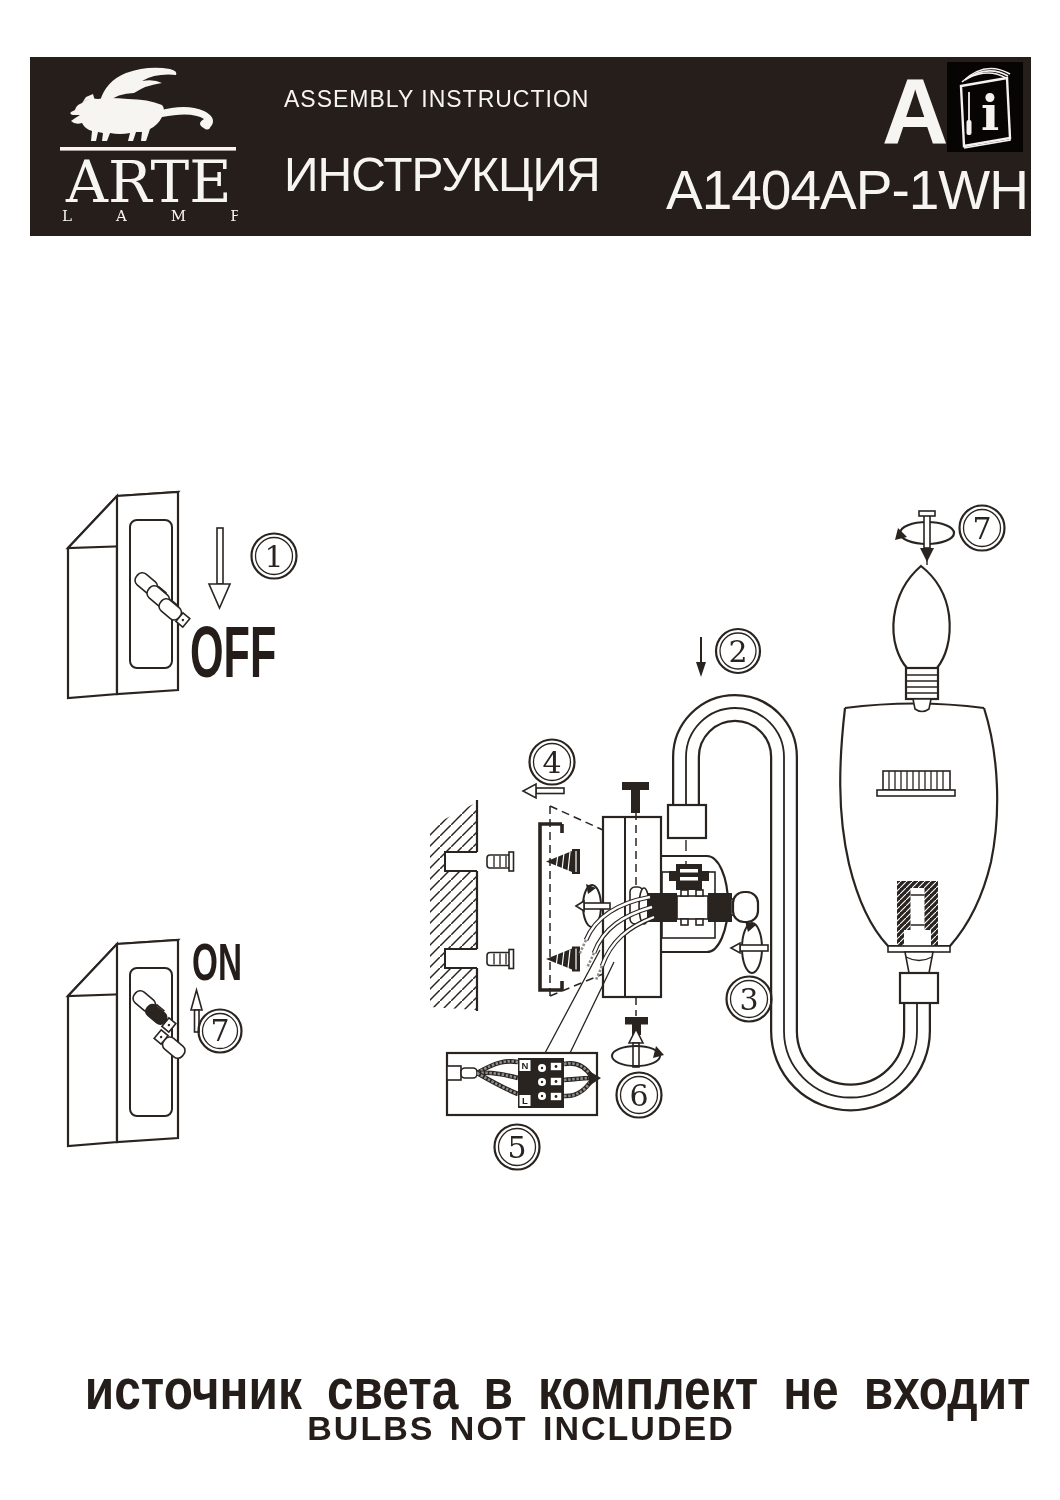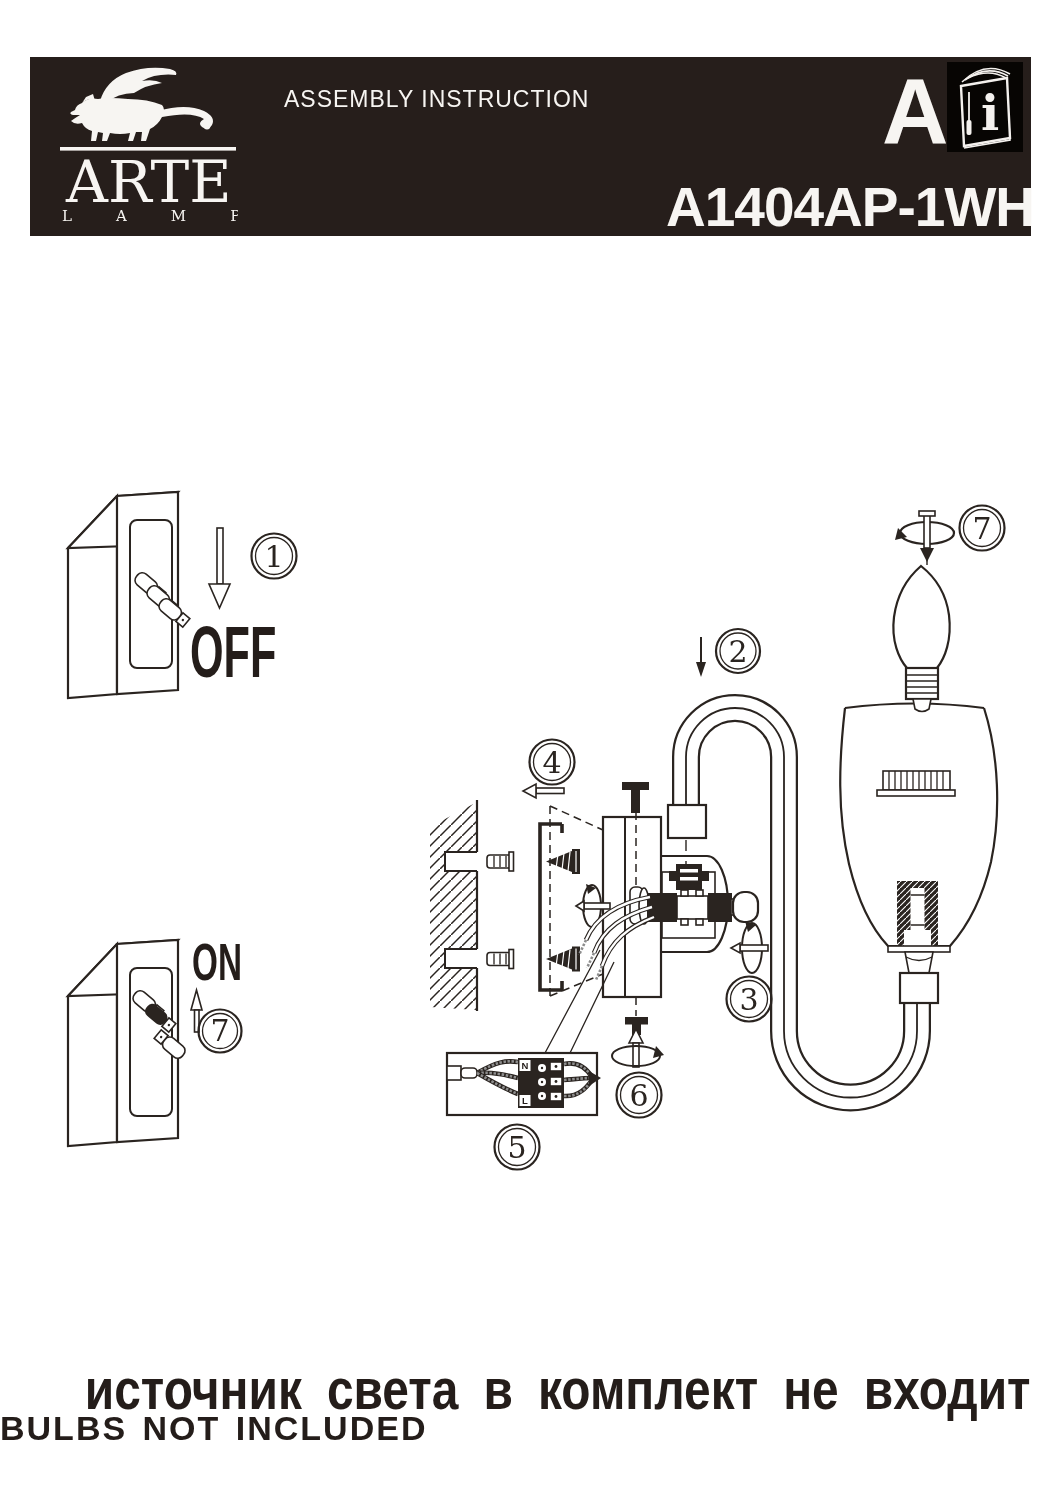--- a/index.html
+++ b/index.html
@@ -4,27 +4,27 @@
 <style>
   html,body{margin:0;padding:0;background:#e8e8e8;}
   .page{position:relative;width:1060px;height:1500px;background:#ffffff;overflow:hidden;
         font-family:"Liberation Sans",sans-serif;}
   .art{position:absolute;left:0;top:0;width:1060px;height:1500px;}
   
   .band{position:absolute;left:30px;top:57px;width:1001px;height:179px;background:#261e1b;}
   .band .t-en{position:absolute;left:254px;top:29px;font-size:23px;letter-spacing:1px;color:#f7f5f2;white-space:nowrap;}
   .band .t-ru{position:absolute;left:254px;top:90px;font-size:48px;letter-spacing:-1px;color:#f7f5f2;white-space:nowrap;}
   .band .doc-a{position:absolute;left:852px;top:8px;font-size:92px;font-weight:bold;color:#f7f5f2;line-height:1;}
-  .band .model{position:absolute;left:636px;top:118px;font-size:55px;font-weight:bold;letter-spacing:-1px;color:#f7f5f2;white-space:nowrap;}
+  .band .model{position:absolute;left:636px;top:101px;font-size:55px;font-weight:normal;letter-spacing:-1px;color:#f7f5f2;white-space:nowrap;}
   .logo-svg{position:absolute;left:28px;top:2px;}
   .book-svg{position:absolute;left:917px;top:5px;}
   
   .foot-ru{position:absolute;left:0;top:1356px;width:1060px;text-align:center;font-size:57px;font-weight:bold;
            color:#241d1a;transform:scaleX(0.84);word-spacing:14px;white-space:nowrap;}
-  .foot-en{position:absolute;left:0;top:1409px;width:1042px;text-align:left;font-size:34px;font-weight:bold;
+  .foot-en{position:absolute;left:0;top:1409px;width:1042px;text-align:center;font-size:34px;font-weight:bold;
            letter-spacing:2px;word-spacing:4px;color:#241d1a;white-space:nowrap;}
   
   .s2  {stroke:#2a2420;stroke-width:2;fill:none}
   .s22 {stroke:#2a2420;stroke-width:2.2;fill:none}
   .s22w{stroke:#2a2420;stroke-width:2.2;fill:#fff}
   .s16w{stroke:#2a2420;stroke-width:1.6;fill:#fff}
   .s13 {stroke:#2a2420;stroke-width:1.3;fill:none}
   .blk {fill:#2a2420;stroke:none}
   .wht {fill:#fff;stroke:none}
   .dash{stroke:#2a2420;stroke-width:1.5;fill:none;stroke-dasharray:8 5}
@@ -331,20 +331,21 @@
         <path d="M42,42 Q48,22 68,14 Q90,6 112,10 Q120,12 118,16 Q98,14 84,22 Q96,20 104,24 Q88,26 76,34 Q60,34 48,44 Z"></path>
         <path d="M100,52 Q128,44 146,52 Q158,58 154,66 Q150,72 144,68 Q139,64 146,60 Q134,52 104,58 Z"></path>
         <circle cx="149" cy="67" r="3.4"></circle>
         <rect x="2" y="88" width="176" height="3.6"></rect>
       </g>
       <text x="8" y="143" font-family="DejaVu Serif, serif" font-size="58" fill="#f7f5f2">ARTE</text>
       <text x="4" y="162" font-family="DejaVu Serif, serif" font-size="15" letter-spacing="44" fill="#f7f5f2">LAMP</text>
     </svg>
 
     <div class="t-en">ASSEMBLY INSTRUCTION</div>
+    <div class="t-ru">ИНСТРУКЦИЯ</div>
     <div class="doc-a">A</div>
 
     <svg class="book-svg" width="76" height="90" viewBox="0 0 76 90">
       <rect x="0" y="0" width="76" height="90" fill="#070503"></rect>
       <g stroke="#f4f1ee" fill="none" stroke-width="1.6">
         <path d="M15,20 Q38,-2 63,12"></path>
         <path d="M18,18 Q40,2 61,14"></path>
         <path d="M21,16 Q42,6 59,16"></path>
         <path d="M59,16 L63,78 L17,86"></path>
       </g>

